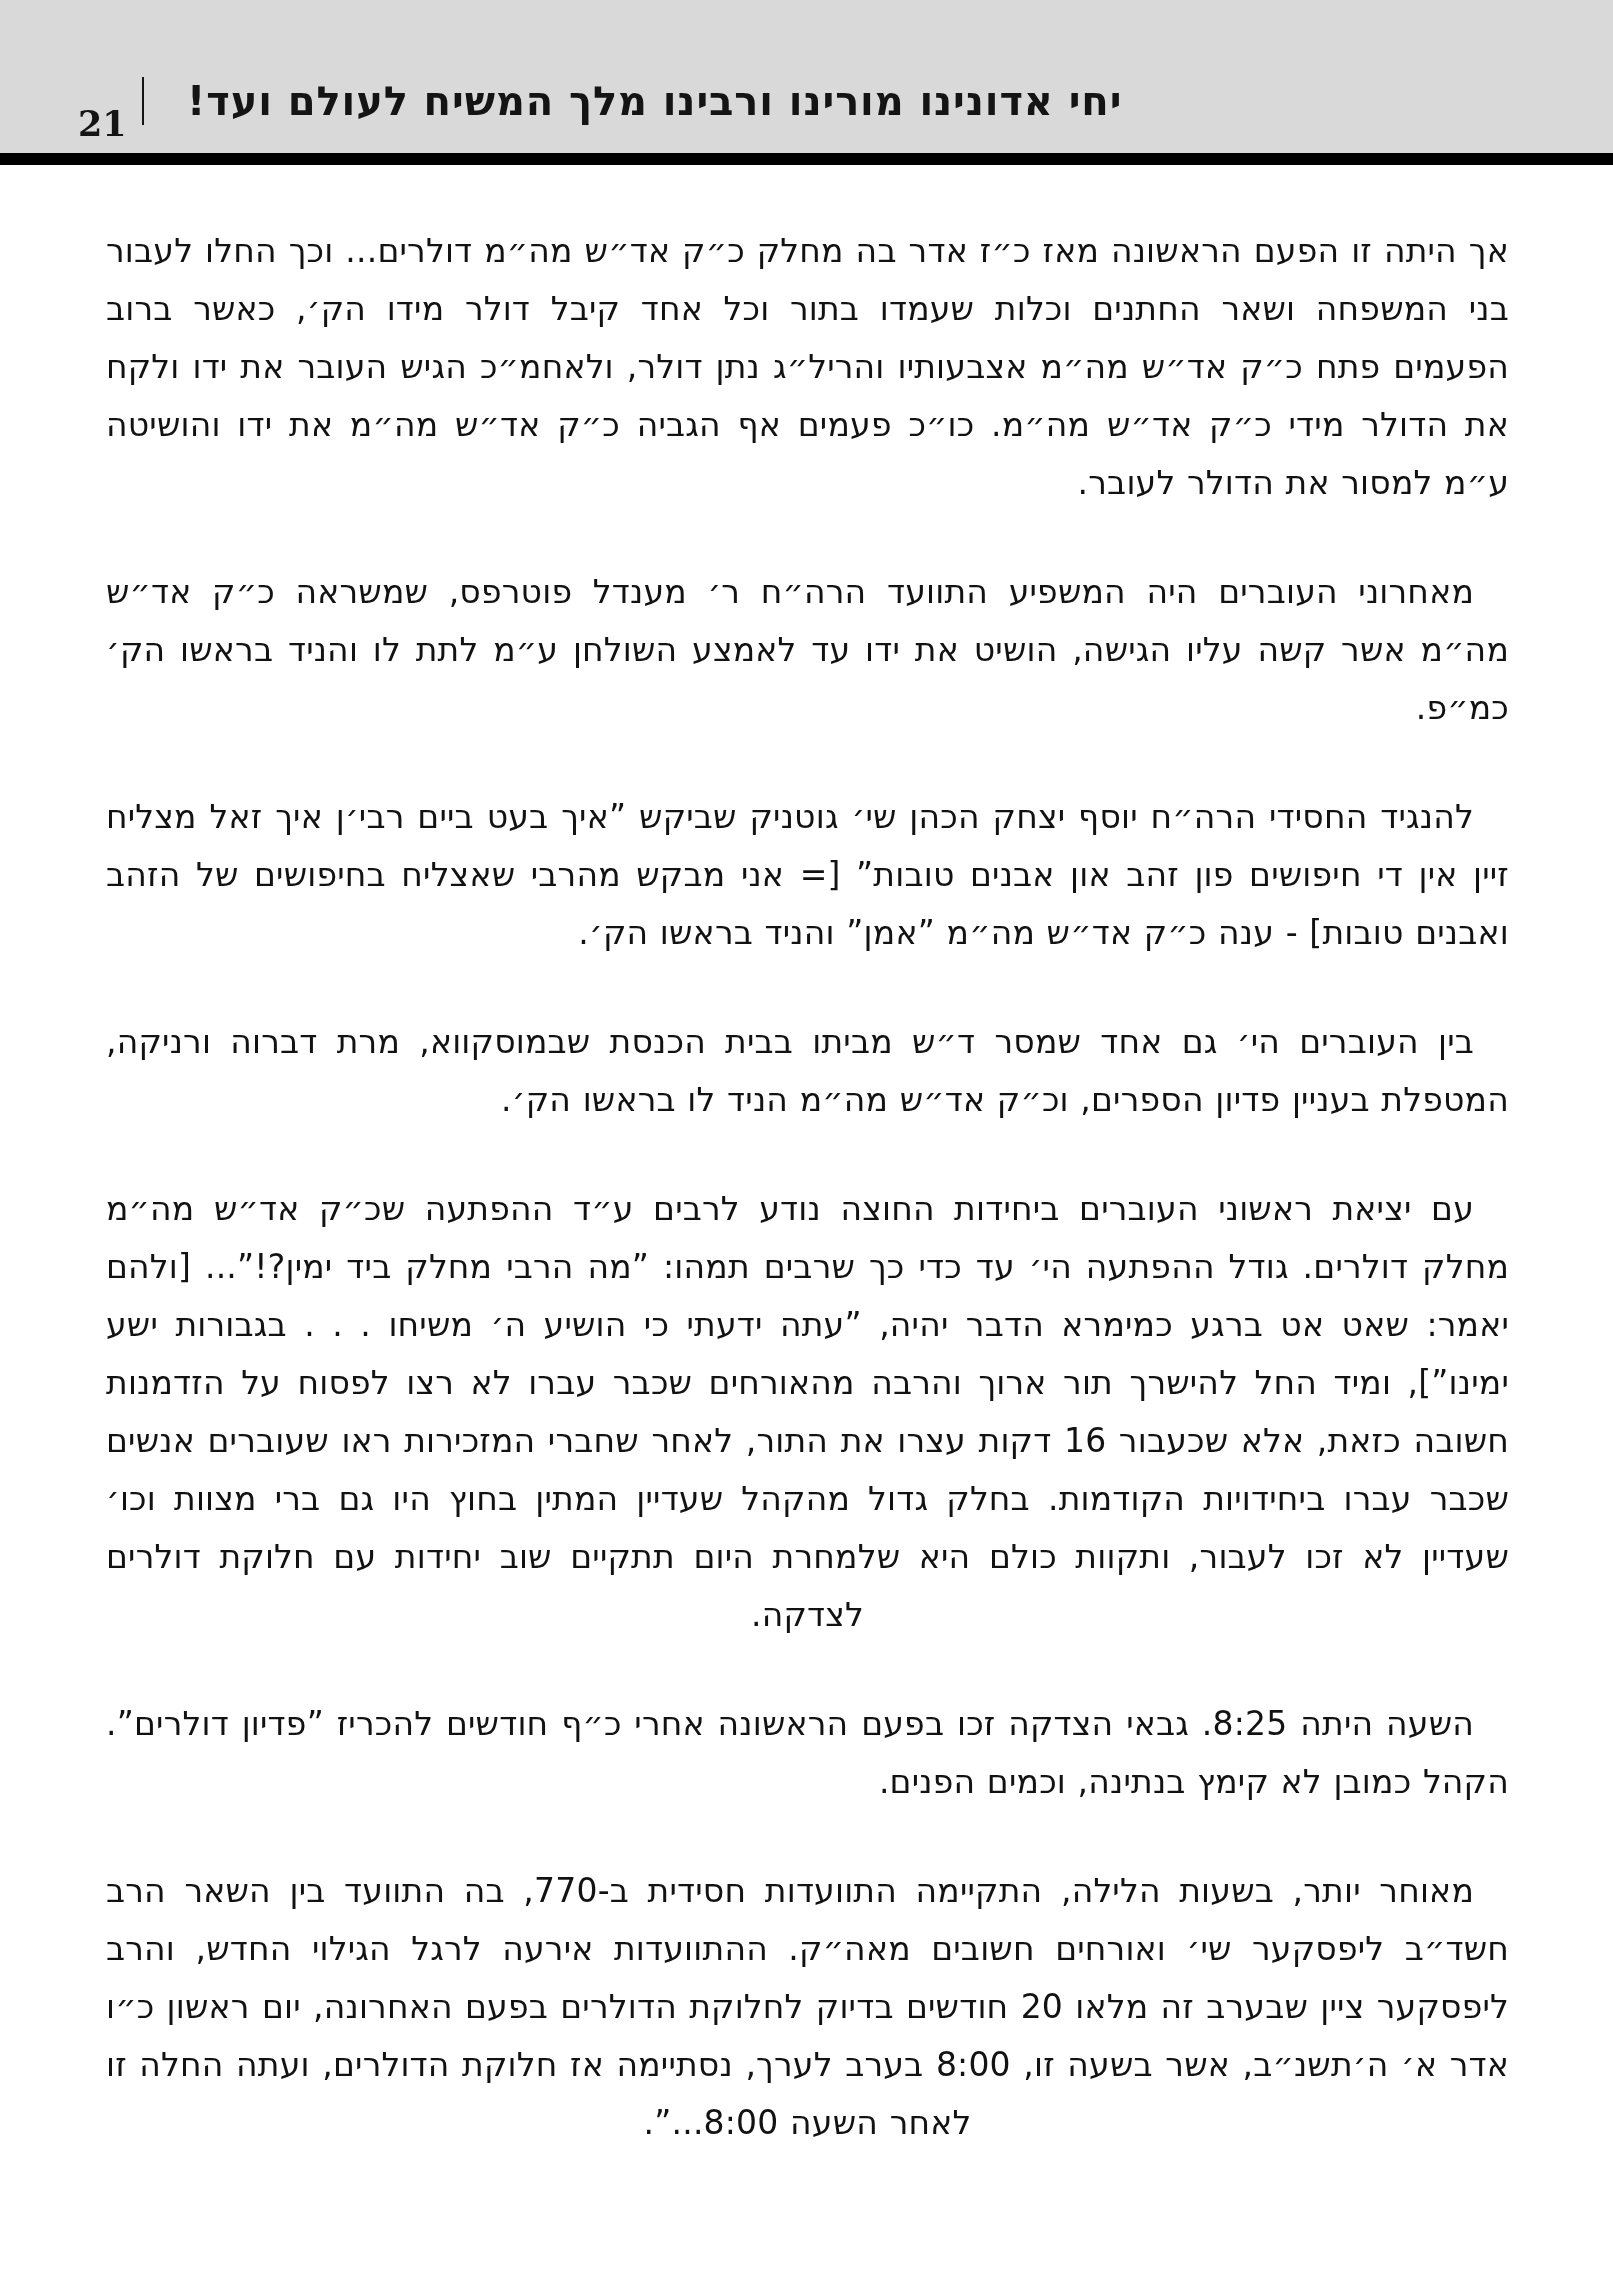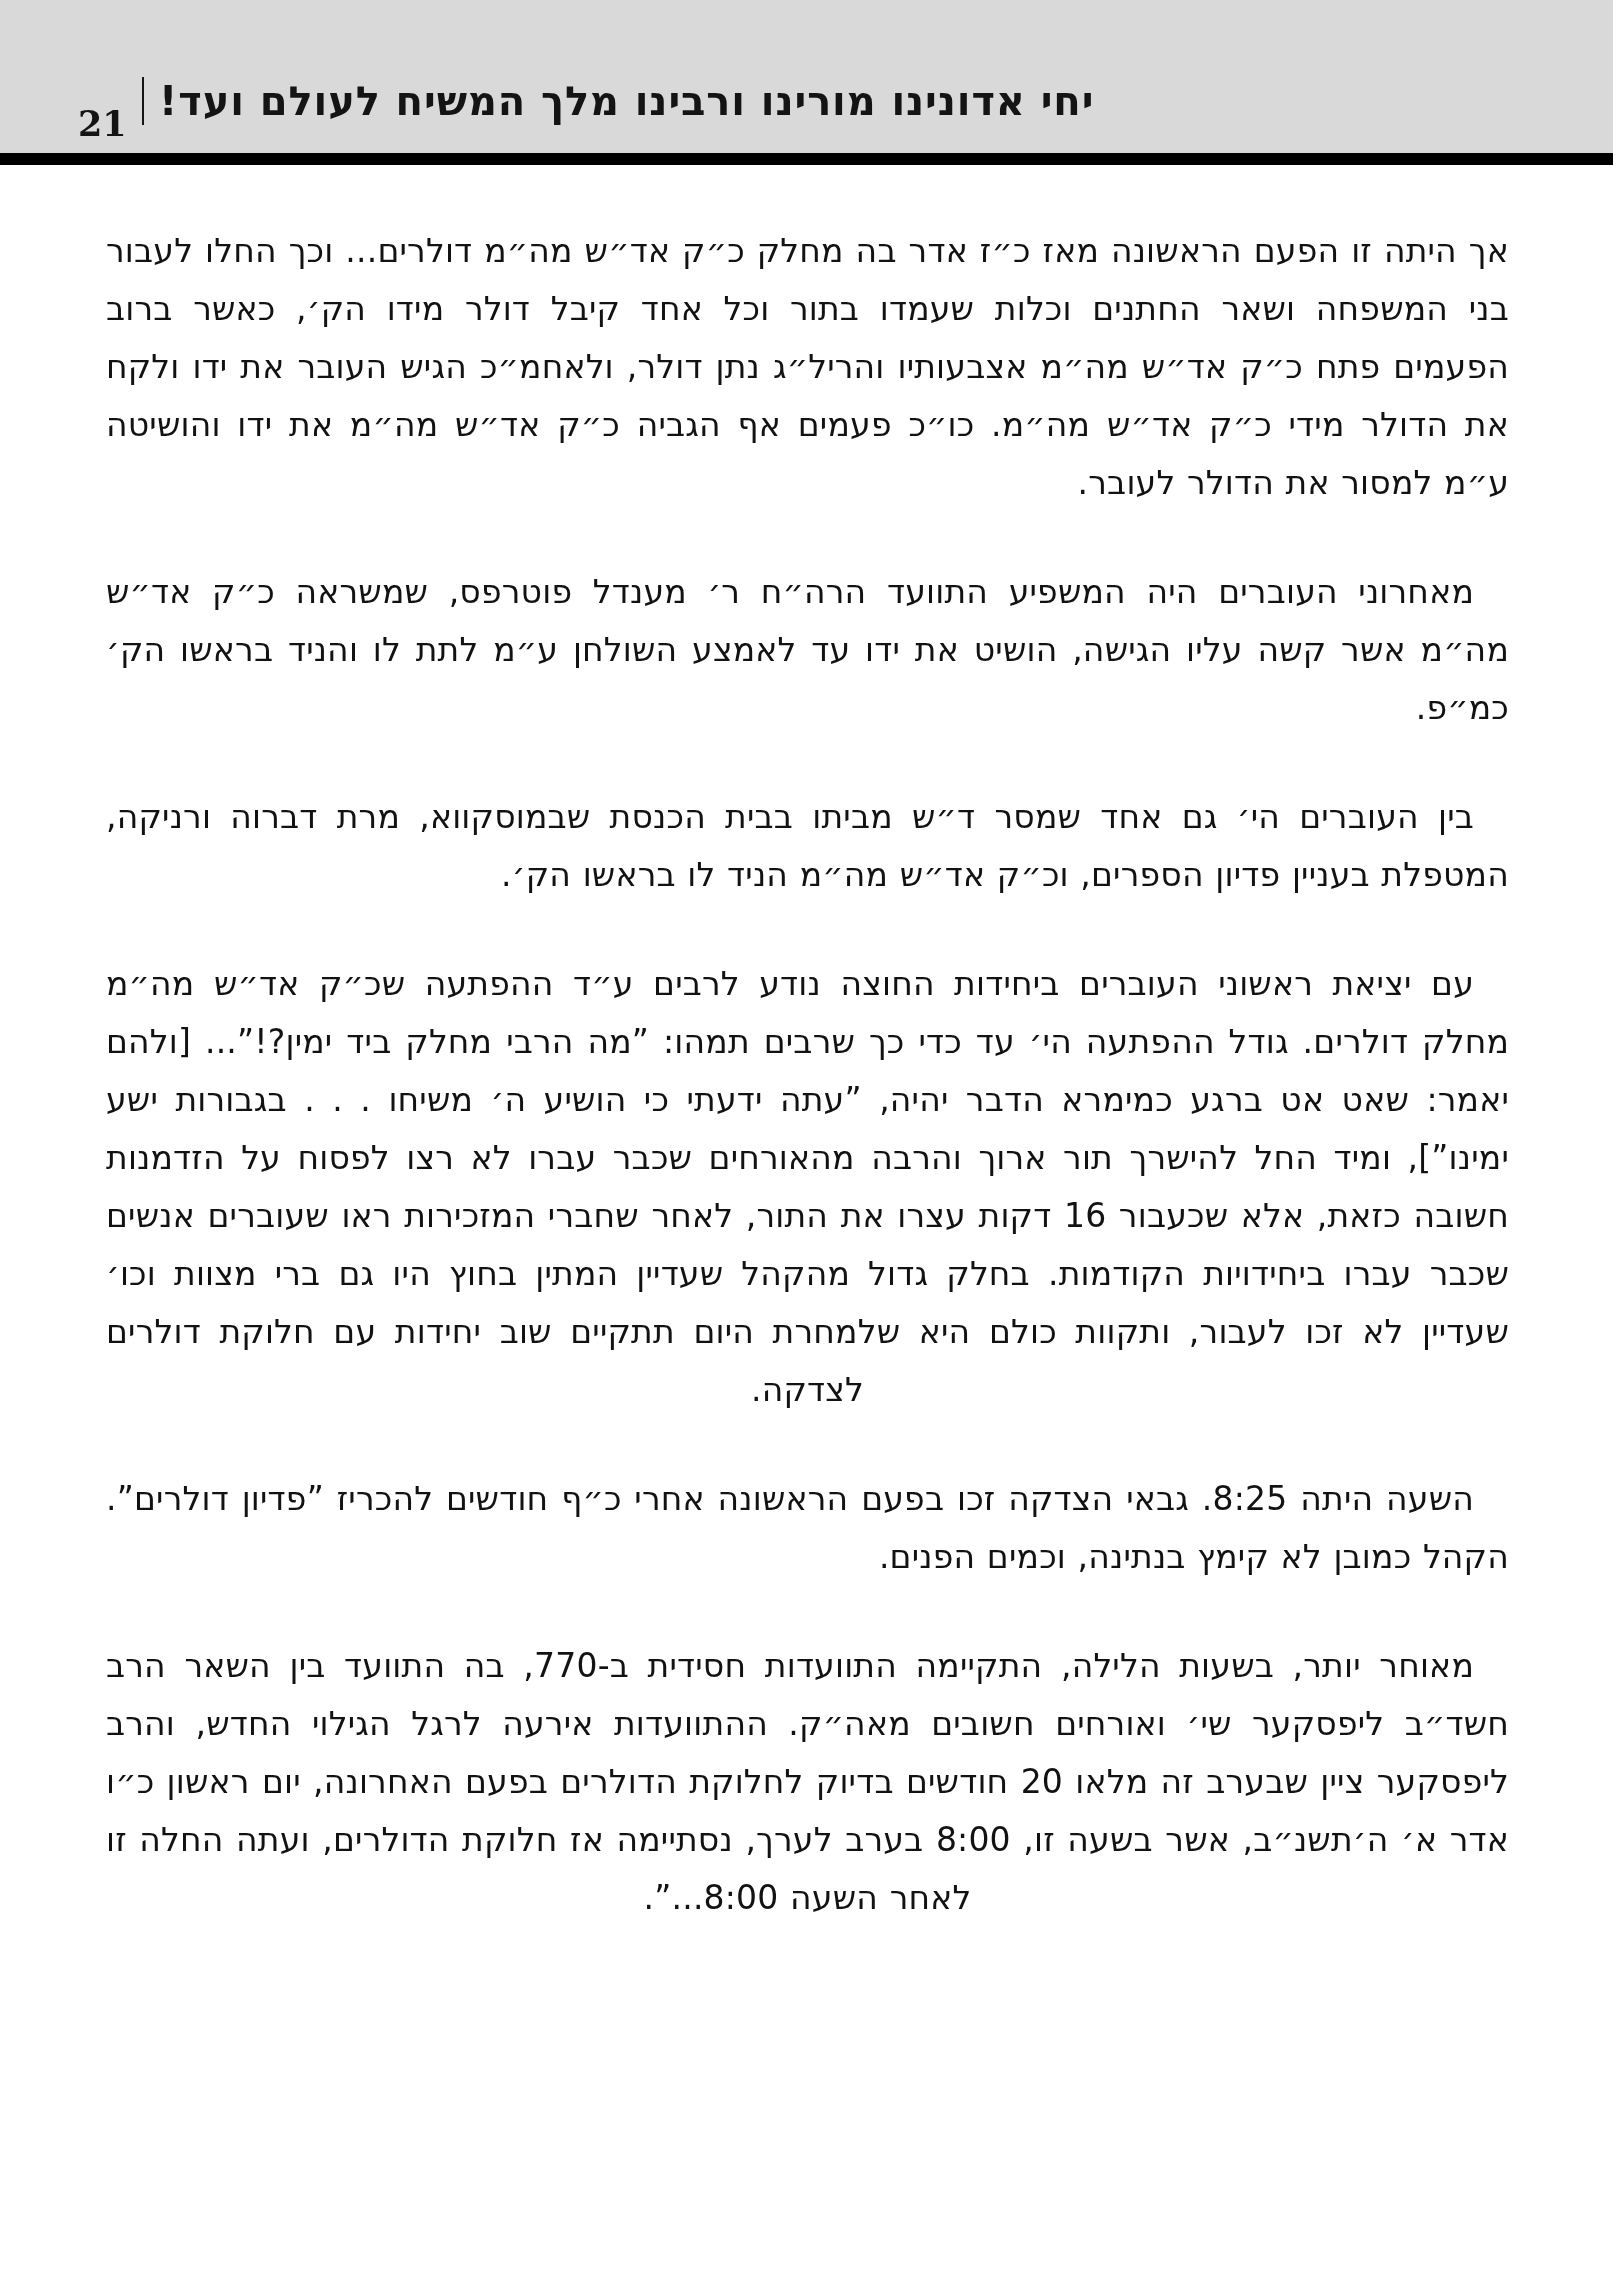--- a/index.html
+++ b/index.html
@@ -27,20 +27,21 @@
     align-items: center;
     direction: rtl;
     gap: 14.8px;
   }
   .header-title {
     font-size: 40px;
     font-weight: 700;
     color: #141414;
     white-space: nowrap;
     letter-spacing: 0.9px;
+    margin-left: 28px;
   }
   .header-divider {
     width: 2.8px;
     height: 48px;
     background: #141414;
   }
   .page-number {
     font-size: 35px;
     font-weight: 700;
     color: #141414;
@@ -80,20 +81,21 @@
       <span class="header-divider"></span>
       <span class="page-number">21</span>
     </div>
   </div>
 
   <div class="header-rule"></div>
 
   <div class="content">
     <p>אך היתה זו הפעם הראשונה מאז כ״ז אדר בה מחלק כ״ק אד״ש מה״מ דולרים... וכך החלו לעבור בני המשפחה ושאר החתנים וכלות שעמדו בתור וכל אחד קיבל דולר מידו הק׳, כאשר ברוב הפעמים פתח כ״ק אד״ש מה״מ אצבעותיו והריל״ג נתן דולר, ולאחמ״כ הגיש העובר את ידו  ולקח את הדולר מידי כ״ק אד״ש מה״מ. כו״כ פעמים אף הגביה כ״ק אד״ש מה״מ את ידו והושיטה ע״מ למסור את הדולר לעובר.</p>
     <p class="indent">מאחרוני העוברים היה המשפיע התוועד הרה״ח ר׳ מענדל פוטרפס, שמשראה כ״ק אד״ש מה״מ אשר קשה עליו הגישה, הושיט את ידו עד לאמצע השולחן ע״מ לתת לו והניד בראשו הק׳ כמ״פ.</p>
+    <p class="indent">להנגיד החסידי הרה״ח יוסף יצחק הכהן שי׳ גוטניק שביקש ”איך בעט ביים רבי׳ן איך זאל מצליח זיין אין די חיפושים פון זהב און אבנים טובות” [= אני מבקש מהרבי שאצליח בחיפושים של הזהב ואבנים טובות] - ענה כ״ק אד״ש מה״מ ”אמן” והניד בראשו הק׳.</p>
     <p class="indent">בין העוברים הי׳ גם אחד שמסר ד״ש מביתו בבית הכנסת שבמוסקווא, מרת דברוה ורניקה, המטפלת בעניין פדיון הספרים, וכ״ק אד״ש מה״מ הניד לו בראשו הק׳.</p>
     <p class="indent last-center">עם יציאת ראשוני העוברים ביחידות החוצה נודע לרבים ע״ד ההפתעה שכ״ק אד״ש מה״מ מחלק דולרים. גודל ההפתעה הי׳ עד כדי כך שרבים תמהו: ”מה הרבי מחלק ביד ימין?!”... [ולהם יאמר: שאט אט ברגע כמימרא הדבר יהיה, ”עתה ידעתי כי הושיע ה׳ משיחו . . . בגבורות ישע ימינו”], ומיד החל להישרך תור ארוך והרבה מהאורחים שכבר עברו לא רצו לפסוח על הזדמנות חשובה כזאת, אלא שכעבור 16 דקות עצרו את התור, לאחר שחברי המזכירות ראו שעוברים אנשים שכבר עברו ביחידויות הקודמות. בחלק גדול מהקהל שעדיין המתין בחוץ היו גם ברי מצוות וכו׳ שעדיין לא זכו לעבור, ותקוות כולם היא שלמחרת היום תתקיים שוב יחידות עם חלוקת דולרים לצדקה.</p>
     <p class="indent">השעה היתה 8:25. גבאי הצדקה זכו בפעם הראשונה אחרי כ״ף חודשים להכריז ”פדיון דולרים”. הקהל כמובן לא קימץ בנתינה, וכמים הפנים.</p>
     <p class="indent last-center">מאוחר יותר, בשעות הלילה, התקיימה התוועדות חסידית ב-770, בה התוועד בין השאר הרב חשד״ב ליפסקער שי׳ ואורחים חשובים מאה״ק. ההתוועדות אירעה לרגל הגילוי החדש, והרב ליפסקער ציין שבערב זה מלאו 20 חודשים בדיוק לחלוקת הדולרים בפעם האחרונה, יום ראשון כ״ו אדר א׳ ה׳תשנ״ב, אשר בשעה זו, 8:00 בערב לערך, נסתיימה אז חלוקת הדולרים, ועתה החלה זו לאחר השעה 8:00...”.</p>
   </div>
 
 </div>
 
 
 </body></html>

